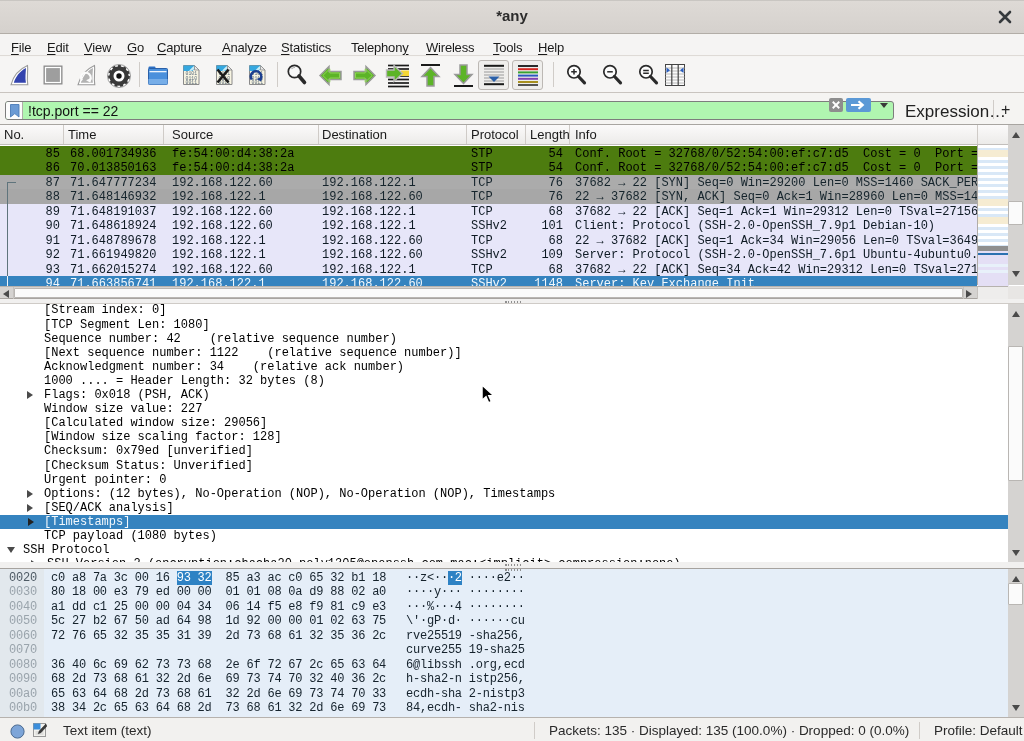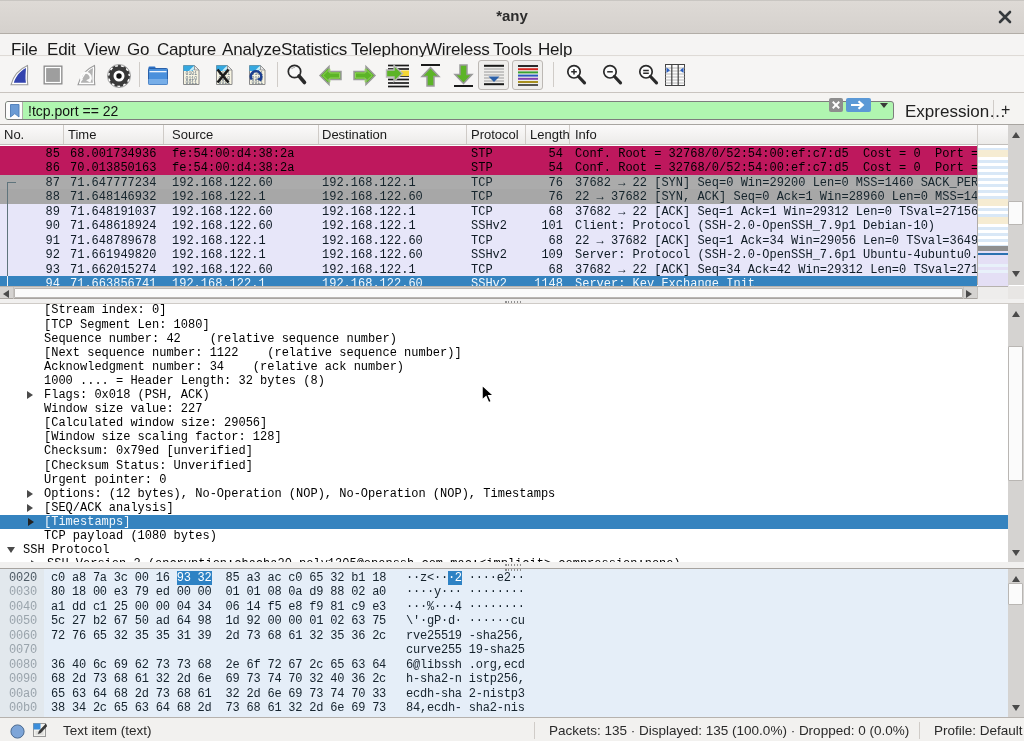--- a/index.html
+++ b/index.html
@@ -10,21 +10,21 @@
 
 
 #titlebar { position:absolute; left:0; top:0; width:1024px; height:34px;
   background:linear-gradient(#dedad6,#d5d1cd); border-bottom:1px solid #b2ada7; box-shadow:inset 0 1px 0 #c9c6c2; }
 #titlebar .title { position:absolute; left:0; right:0; top:7px; text-align:center;
   font-size:15px; font-weight:bold; color:#2c2c2c; }
 #closex { position:absolute; right:10px; top:8px; width:18px; height:18px; }
 
 
 #menubar { position:absolute; left:0; top:35px; width:1024px; height:21px; background:#f5f4f3;
-  border-bottom:1px solid #dedad6; font-size:17px; color:#1a1a1a; }
+  border-bottom:1px solid #dedad6; font-size:13px; color:#1a1a1a; }
 #menubar span { position:absolute; top:4.5px; letter-spacing:-0.2px; }
 #menubar u { text-decoration:underline; text-underline-offset:2px; }
 
 
 #toolbar { position:absolute; left:0; top:57px; width:1024px; height:36px; background:#f6f5f4;
   border-bottom:1px solid #c9c4bf; }
 #toolbar svg { position:absolute; top:6px; }
 .tsep { position:absolute; top:5px; width:1px; height:25px; background:#d0ccc8; }
 .tbtn { position:absolute; top:2.5px; width:31px; height:30px; border:1px solid #bcb8b4; border-radius:3px; background:#efeeec; }
 
@@ -53,21 +53,21 @@
 .prow .tm { left:70px; }
 .prow .src { left:172px; }
 .prow .dst { left:322px; }
 .prow .pr { left:471px; }
 .prow .ln { left:500px; width:63px; text-align:right; }
 .prow .inf { left:575px; width:402px; overflow:hidden; }
 .lav { background:#e7e6f9; color:#0e1a24; }
 .gry1 { background:#ababab; color:#15242c; }
 .gry2 { background:#a7a7a7; color:#15242c; }
 .sel { background:#3583bf; color:#f2f8fc;padding-left:20px; }
-.wht { background:#be185d; color:#000; }
+.wht { background:#4d7c0f; color:#000; }
 
 
 #minimap { position:absolute; left:977px; top:20px; width:31px; height:140px; border-left:1px solid #b0aca8;
   background:repeating-linear-gradient(#ffffff 0 3px, #d9e8f7 3px 6px); }
 
 .sbv { position:absolute; width:16px; background:#d5d3d1; }
 .sbh { position:absolute; height:14px; background:#d5d3d1; }
 .thumb { position:absolute; background:#fbfbfb; border:1px solid #b9b6b3; border-radius:1px; }
 .arr { position:absolute; width:0; height:0; }
 

